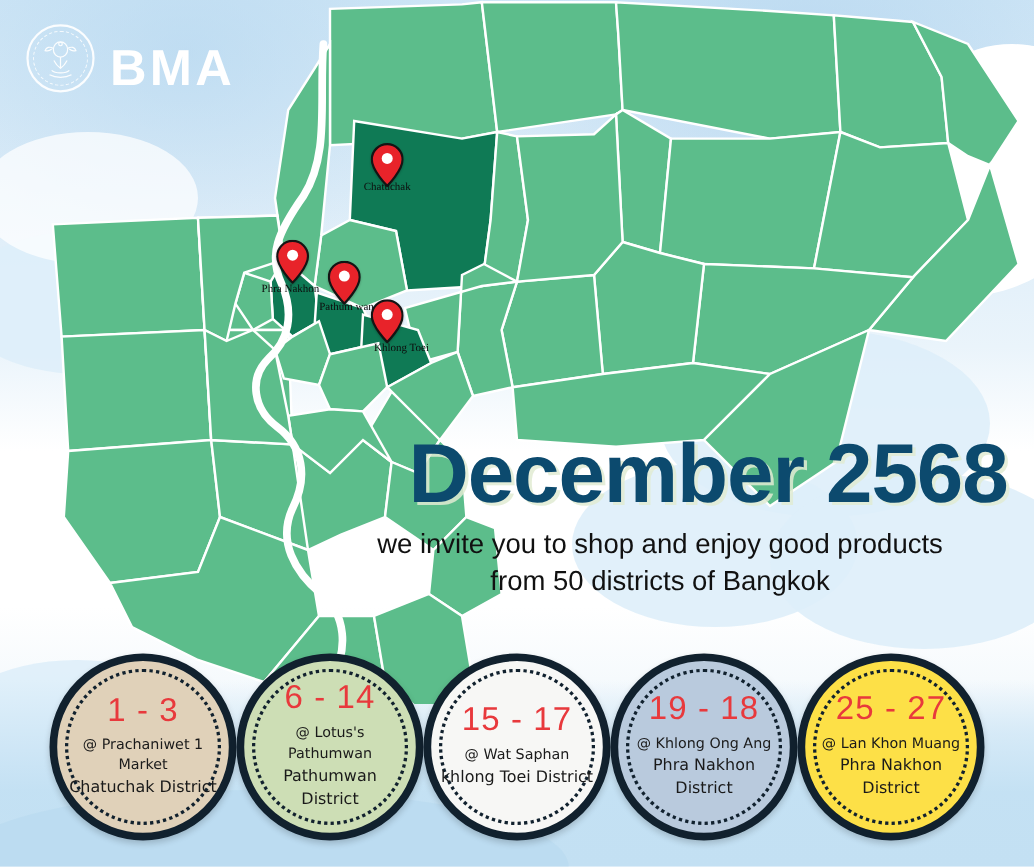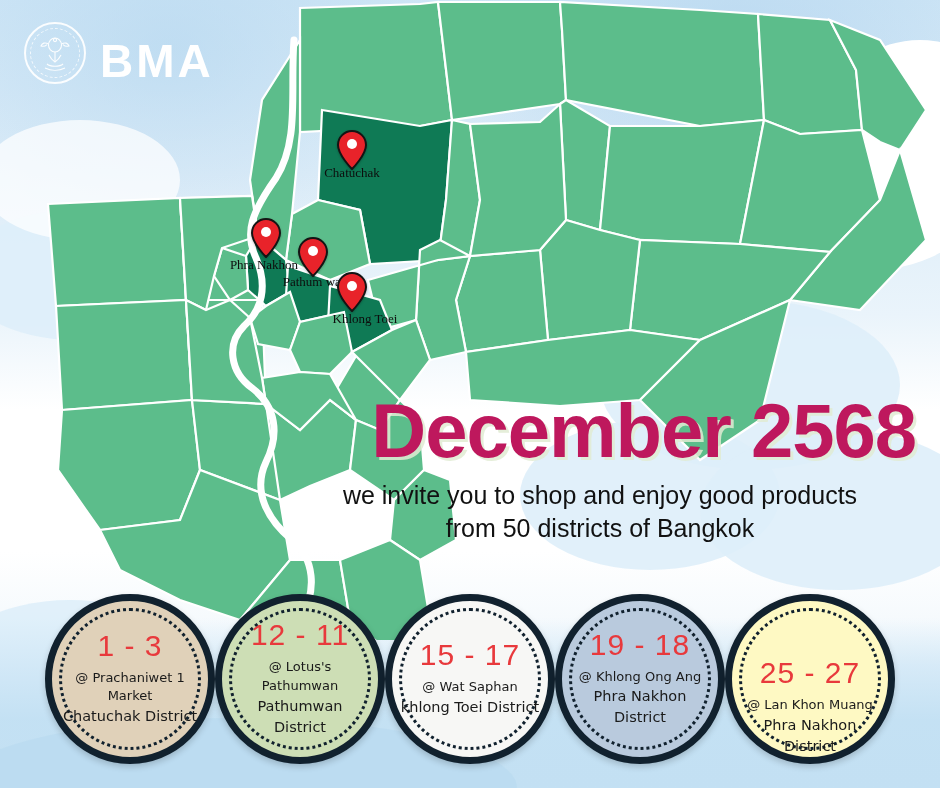--- a/index.html
+++ b/index.html
@@ -80,31 +80,31 @@
   .district.hl { fill: #0f7a55; }
   .river { fill: none; stroke: #ffffff; stroke-width: 7; stroke-linecap: round; stroke-linejoin: round; }
 
   
   .pin { position: absolute; z-index: 6; transform: translate(-50%, -100%); }
   .pin svg { display: block; filter: drop-shadow(0 1px 1px rgba(0,0,0,.25)); }
   .pin-label {
     position: absolute; z-index: 6;
     transform: translate(-50%, 0);
     font-family: "Liberation Serif", serif;
-    font-size: 13px; color: #0d0d0d; white-space: nowrap;
+    font-size: 10px; color: #0d0d0d; white-space: nowrap;
   }
 
   
   .headline {
     position: absolute; right: 24px; top: 392px; z-index: 7;
     text-align: right; width: 640px;
   }
   .title {
     font-family: "Liberation Sans", sans-serif;
-    font-size: 76px; font-weight: bold; color: #be185d;
+    font-size: 76px; font-weight: bold; color: #0c4a6e;
     line-height: 1.02; letter-spacing: -1px;
     text-shadow: 3px 3px 0 rgba(224,235,210,.85);
   }
   .subtitle {
     margin-top: 9px;
     font-family: "Liberation Sans", sans-serif;
     font-size: 25px; color: #111111; line-height: 1.35;
     text-align: center; padding-left: 8px;
   }
 
@@ -292,38 +292,38 @@
 
   <div class="badges">
 
     <div class="badge" style="background: rgb(224, 209, 185); border-color: rgb(17, 33, 46);">
       <div class="badge-days">1 - 3</div>
       <div class="badge-venue">@ Prachaniwet 1 Market</div>
       <div class="badge-district">Chatuchak District</div>
     </div>
 
     <div class="badge" style="background: rgb(205, 222, 181); border-color: rgb(17, 33, 46);">
-      <div class="badge-days">12 - 11</div>
+      <div class="badge-days">6 - 14</div>
       <div class="badge-venue">@ Lotus's Pathumwan</div>
       <div class="badge-district">Pathumwan District</div>
     </div>
 
     <div class="badge" style="background: rgb(247, 247, 245); border-color: rgb(17, 33, 46);">
       <div class="badge-days">15 - 17</div>
       <div class="badge-venue">@ Wat Saphan</div>
       <div class="badge-district">khlong Toei District</div>
     </div>
 
     <div class="badge" style="background: rgb(185, 202, 221); border-color: rgb(17, 33, 46);">
       <div class="badge-days">19 - 18</div>
       <div class="badge-venue">@ Khlong Ong Ang</div>
       <div class="badge-district">Phra Nakhon District</div>
     </div>
 
-    <div class="badge" style="background: #fef9c3; border-color: rgb(17, 33, 46); justify-content: flex-end;">
+    <div class="badge" style="background: #fde047; border-color: rgb(17, 33, 46);">
       <div class="badge-days">25 - 27</div>
       <div class="badge-venue">@ Lan Khon Muang</div>
       <div class="badge-district">Phra Nakhon District</div>
     </div>
 
   </div>
 
 </div>
 
 </body></html>

